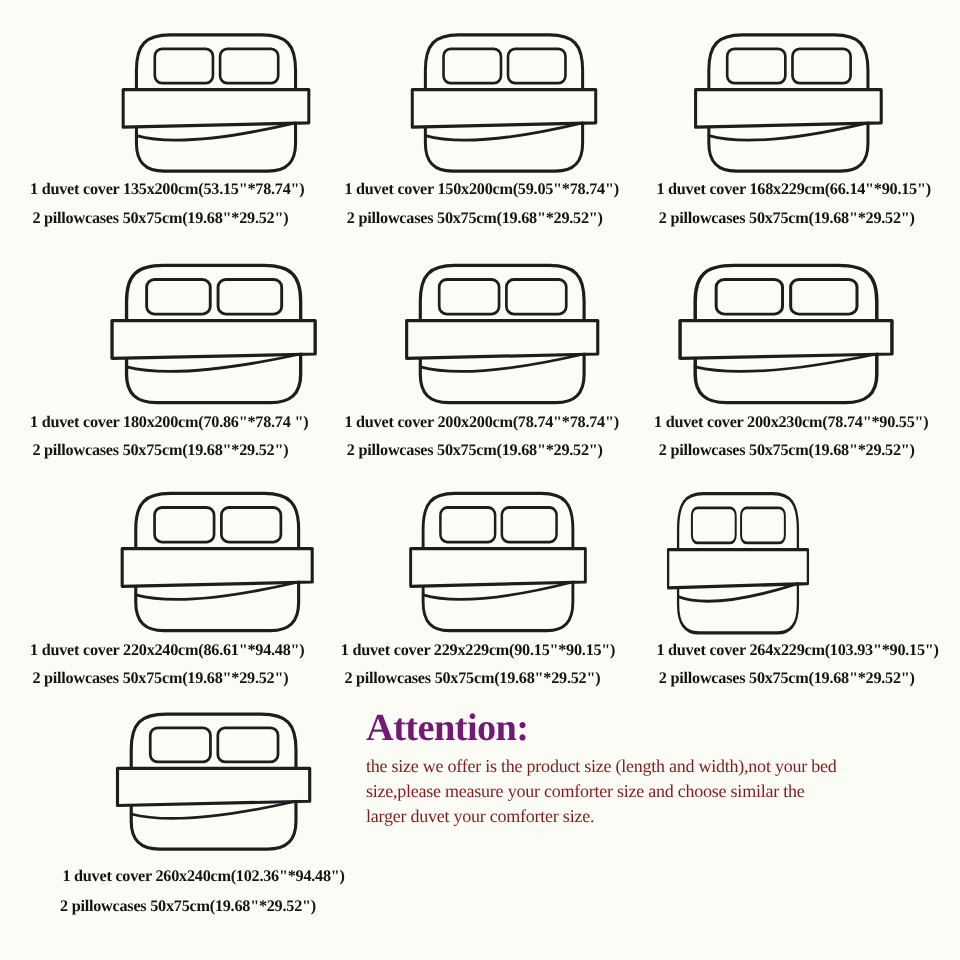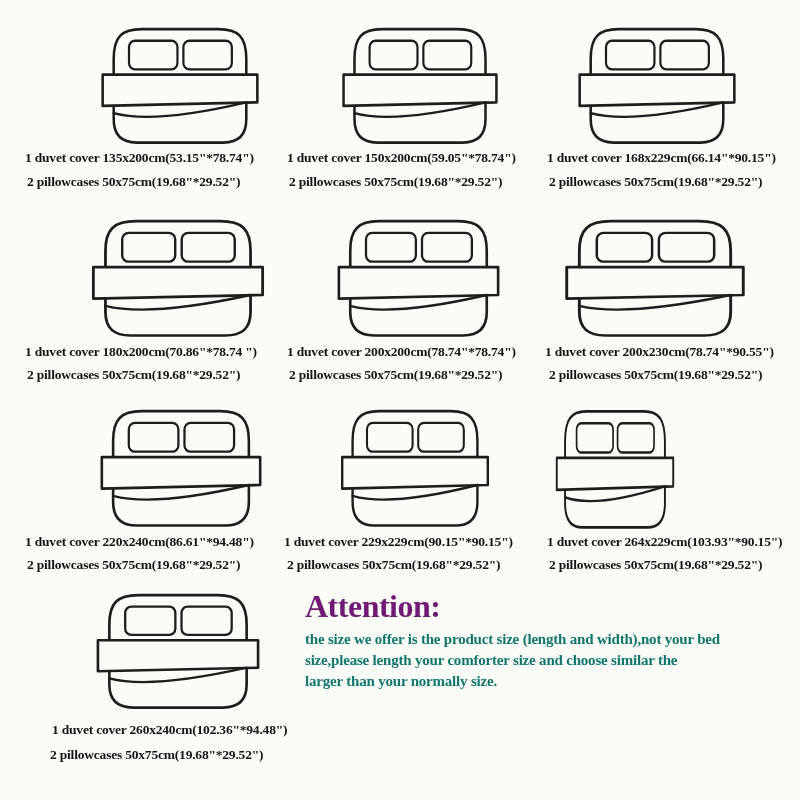--- a/index.html
+++ b/index.html
@@ -11,22 +11,22 @@
   .ln{fill:#fcfcf7;stroke:#1d1d1d;stroke-width:3;stroke-linejoin:round;}
   .ln-thin{fill:none;stroke:#1d1d1d;stroke-width:2.6;stroke-linecap:round;}
   .t{
     position:absolute;white-space:nowrap;
     font-size:13.5px;font-weight:700;letter-spacing:-0.2px;color:#141414;
   }
   .attn-title{
     position:absolute;font-size:32px;font-weight:700;letter-spacing:-0.5px;color:#701a75;
   }
   .attn-body{
-    position:absolute;font-size:15px;font-weight:700;letter-spacing:-0.2px;
-    line-height:21px;color:#0f766e;white-space:nowrap;
+    position:absolute;font-size:15px;font-weight:400;letter-spacing:-0.2px;
+    line-height:21px;color:#7f1d1d;white-space:nowrap;
   }
 </style>
 </head>
 <body>
 
 <div class="canvas">
 
   <svg width="0" height="0" style="position:absolute">
     <defs>
       <g id="bedart">
@@ -95,17 +95,17 @@
 
   <svg class="bed" style="left:90px;top:588px" width="176" height="124" viewBox="0 0 200 140" preserveAspectRatio="none">
       <use href="#bedart"></use>
     </svg>
   <div class="t" style="left:52px;top:722px">1 duvet cover 260x240cm(102.36"*94.48")</div>
   <div class="t" style="left:50px;top:747px">2 pillowcases 50x75cm(19.68"*29.52")</div>
 
   <div class="attn-title" style="left:305px;top:588px">Attention:</div>
   <div class="attn-body" style="left:305px;top:629px">
     <div>the size we offer is the product size (length and width),not your bed</div>
-    <div>size,please length your comforter size and choose similar the</div>
-    <div>larger than your normally size.</div>
+    <div>size,please measure your comforter size and choose similar the</div>
+    <div>larger duvet your comforter size.</div>
   </div>
 
 </div>
 
 </body></html>

